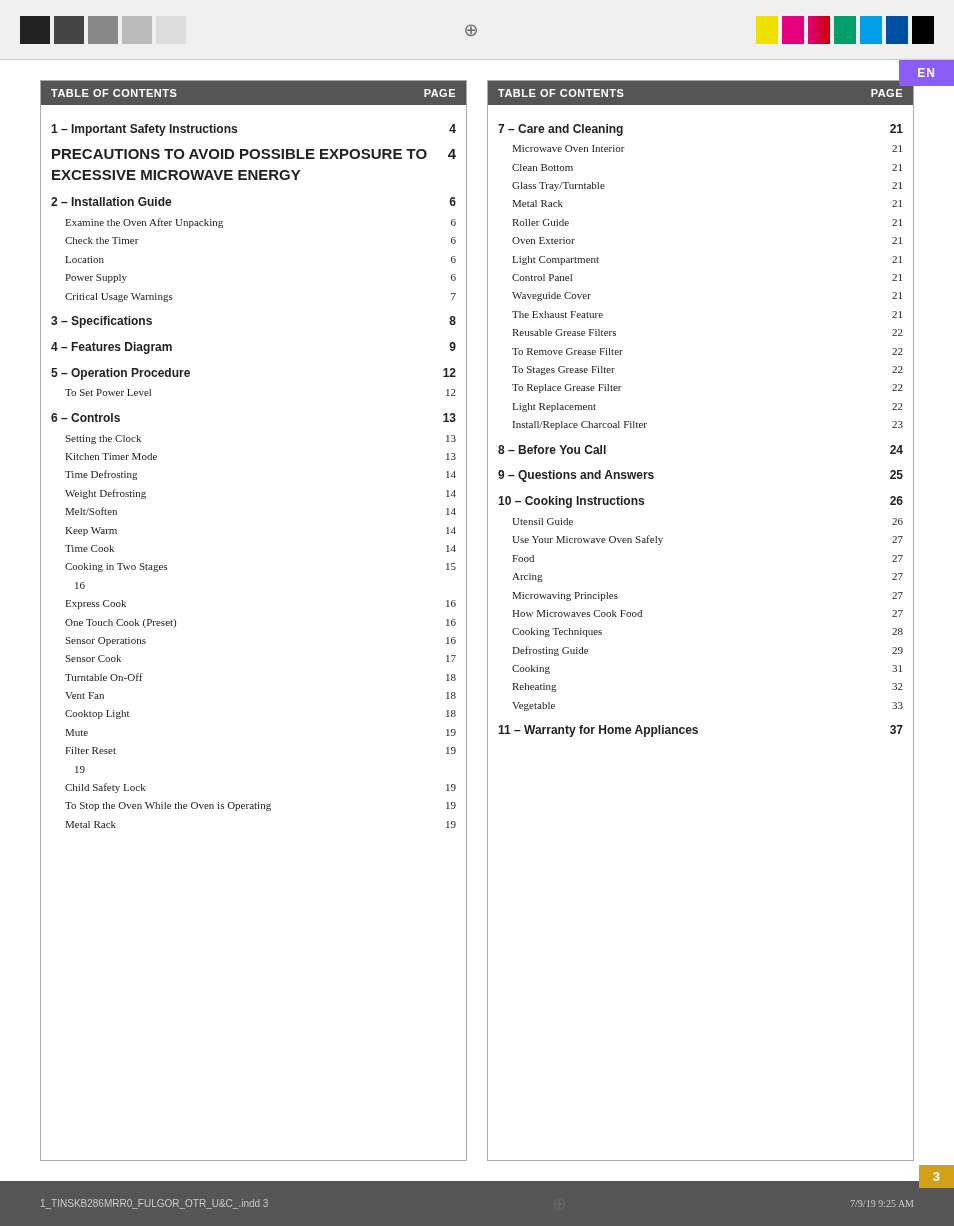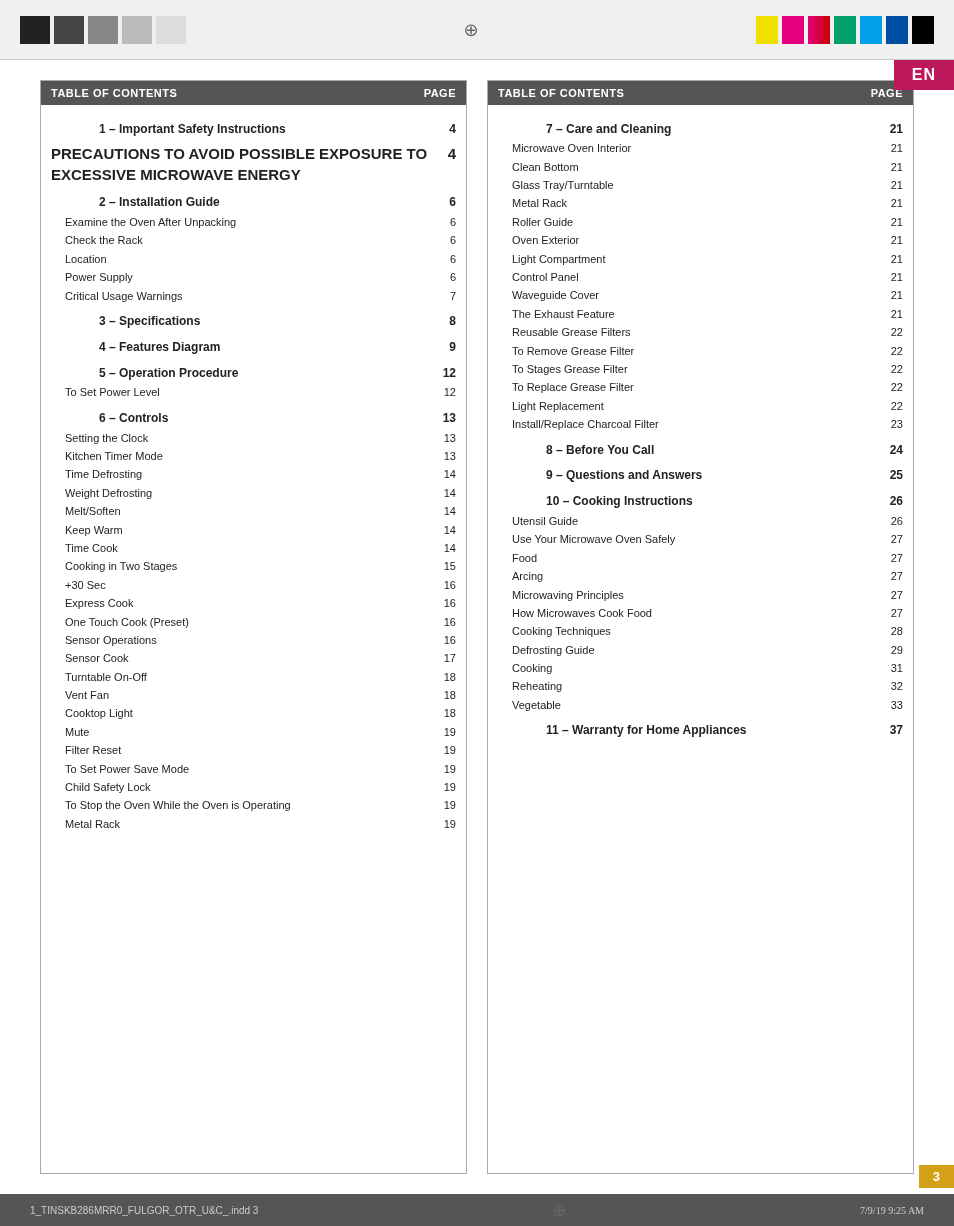--- a/index.html
+++ b/index.html
@@ -80,23 +80,23 @@
     .color-swatch {
       width: 22px;
       height: 28px;
     }
 
     
     .en-badge {
       position: absolute;
       top: 60px;
       right: 0;
-      background: #be185d;
+      background: #8b5cf6;
       color: #fff;
-      font-size: 16px;
+      font-size: 12px;
       font-weight: bold;
       padding: 6px 18px;
       letter-spacing: 1px;
     }
 
     
     .main-content {
       padding: 20px 40px 20px 40px;
       flex: 1;
       display: flex;
@@ -149,43 +149,43 @@
       min-width: 20px;
       text-align: right;
       flex-shrink: 0;
     }
 
     .toc-section {
       font-weight: bold;
       font-size: 12px;
       margin-top: 6px;
       margin-bottom: 1px;
-      margin-left: 48px;
     }
 
     .toc-section-bold {
       font-weight: bold;
       font-size: 15px;
       text-transform: uppercase;
       margin-top: 3px;
     }
 
     .toc-sub {
       padding-left: 14px;
+      font-family: Liberation Serif, serif;
     }
 
     
     .bottom-bar {
       width: 100%;
-      height: 32px;
+      height: 45px;
       background: #555;
       display: flex;
       align-items: center;
       justify-content: space-between;
-      padding: 0 30px;
+      padding: 0 40px;
       margin-top: auto;
     }
 
     .bottom-bar-left {
       color: #ccc;
       font-size: 10px;
     }
 
     .bottom-crosshair {
       color: #aaa;
@@ -261,21 +261,21 @@
             </div>
             <div class="toc-entry toc-section">
               <span class="entry-title">2 – Installation Guide</span>
               <span class="entry-page">6</span>
             </div>
             <div class="toc-entry toc-sub">
               <span class="entry-title">Examine the Oven After Unpacking</span>
               <span class="entry-page">6</span>
             </div>
             <div class="toc-entry toc-sub">
-              <span class="entry-title">Check the Rack</span>
+              <span class="entry-title">Check the Timer</span>
               <span class="entry-page">6</span>
             </div>
             <div class="toc-entry toc-sub">
               <span class="entry-title">Location</span>
               <span class="entry-page">6</span>
             </div>
             <div class="toc-entry toc-sub">
               <span class="entry-title">Power Supply</span>
               <span class="entry-page">6</span>
             </div>
@@ -329,21 +329,20 @@
             </div>
             <div class="toc-entry toc-sub">
               <span class="entry-title">Time Cook</span>
               <span class="entry-page">14</span>
             </div>
             <div class="toc-entry toc-sub">
               <span class="entry-title">Cooking in Two Stages</span>
               <span class="entry-page">15</span>
             </div>
             <div class="toc-entry toc-sub">
-              <span class="entry-title">+30 Sec</span>
               <span class="entry-page">16</span>
             </div>
             <div class="toc-entry toc-sub">
               <span class="entry-title">Express Cook</span>
               <span class="entry-page">16</span>
             </div>
             <div class="toc-entry toc-sub">
               <span class="entry-title">One Touch Cook (Preset)</span>
               <span class="entry-page">16</span>
             </div>
@@ -369,21 +368,20 @@
             </div>
             <div class="toc-entry toc-sub">
               <span class="entry-title">Mute</span>
               <span class="entry-page">19</span>
             </div>
             <div class="toc-entry toc-sub">
               <span class="entry-title">Filter Reset</span>
               <span class="entry-page">19</span>
             </div>
             <div class="toc-entry toc-sub">
-              <span class="entry-title">To Set Power Save Mode</span>
               <span class="entry-page">19</span>
             </div>
             <div class="toc-entry toc-sub">
               <span class="entry-title">Child Safety Lock</span>
               <span class="entry-page">19</span>
             </div>
             <div class="toc-entry toc-sub">
               <span class="entry-title">To Stop the Oven While the Oven is Operating</span>
               <span class="entry-page">19</span>
             </div>

